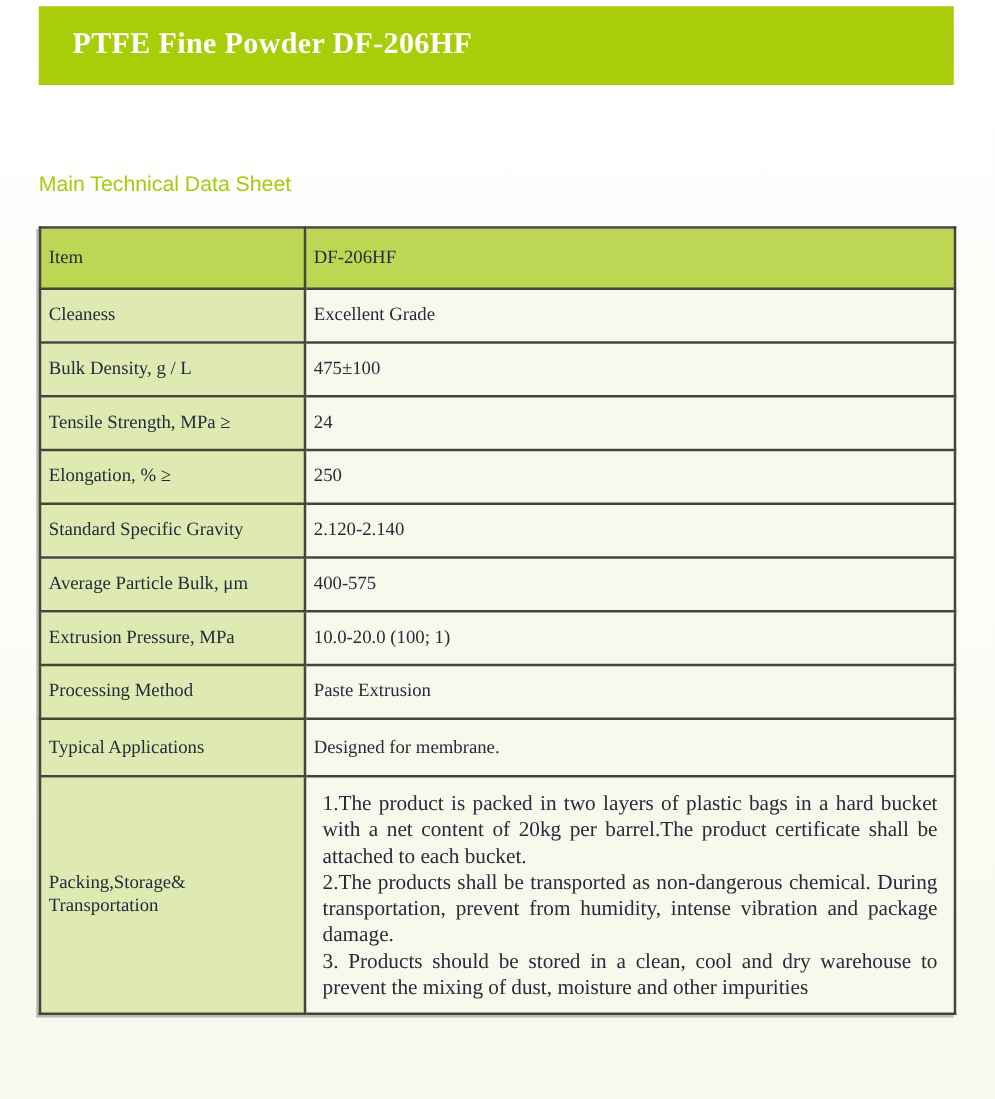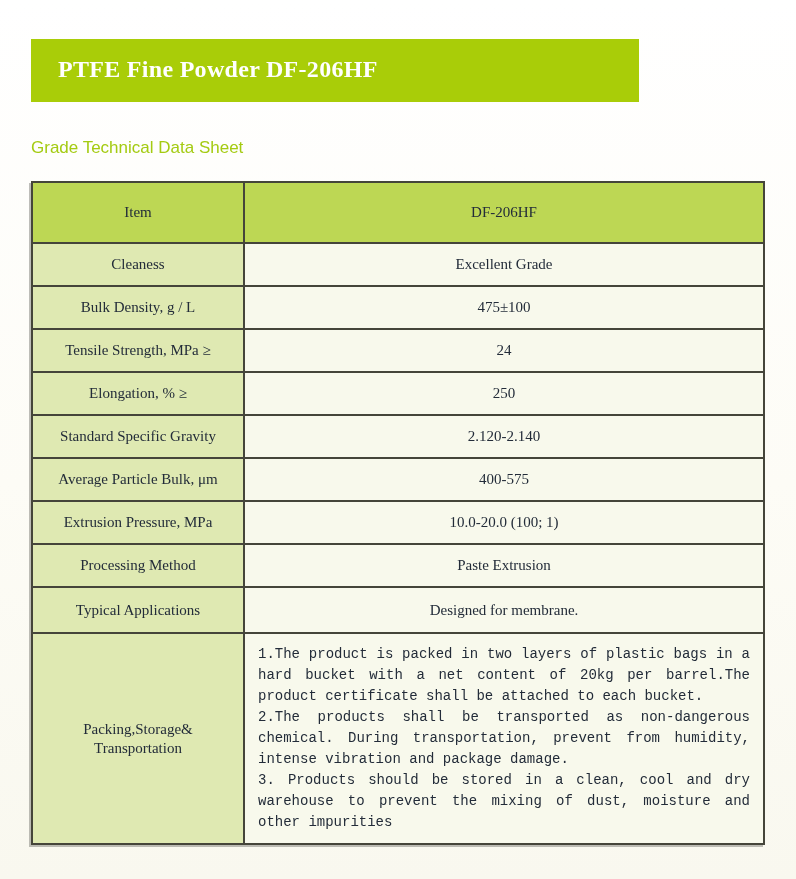--- a/index.html
+++ b/index.html
@@ -14,26 +14,25 @@
     font-family: "Liberation Serif", serif;
     color: #232c39;
     overflow: hidden;
   }
 
   
   .banner {
     position: absolute;
     left: 31px;
     top: 5px;
-    width: 608px;
+    width: 732px;
     height: 63px;
     background: #a9cd08;
     display: flex;
     align-items: center;
-    margin-top: 34px;
   }
   .banner .title {
     margin: 0 0 3px 27px;
     font-family: "Liberation Serif", serif;
     font-weight: bold;
     font-size: 24px;
     letter-spacing: 0.3px;
     color: #ffffff;
   }
 
@@ -52,60 +51,58 @@
     position: absolute;
     left: 31px;
     top: 181px;
     width: 732px;
     border-collapse: collapse;
     table-layout: fixed;
     box-shadow: -2px 2px 0 rgba(110,110,104,0.45);
   }
   table.data-sheet td {
     border: 2px solid #45453a;
-    text-align: center;
     vertical-align: middle;
     font-size: 15px;
     color: #232c39;
-    padding: 10px 6px;
+    padding: 4px 6px;
     overflow: hidden;
   }
   col.c-item  { width: 212px; }
   col.c-value { width: 520px; }
 
   tr.r-header td { background: #bdd754; height: 39px; }
   td.item  { background: #dfe9b2; }
   td.value { background: #f8f9ec; }
 
   tr.r-std     { height: 43px; }
   tr.r-typical { height: 46px; }
   tr.r-packing { height: 160px; }
 
   tr.r-packing td.item .line {
     line-height: 19px;
   }
   tr.r-packing td.value {
     text-align: justify;
     padding: 10px 13px 10px 13px;
-    font-size: 14px;
-    font-family: Liberation Mono, monospace;
+    font-size: 17px;
   }
   tr.r-packing td.value p {
     margin: 0;
     line-height: 21px;
   }
 </style>
 </head>
 <body>
 
 <div class="banner">
   <h1 class="title">PTFE Fine Powder DF-206HF</h1>
 </div>
 
-<div class="section-heading">Grade Technical Data Sheet</div>
+<div class="section-heading">Main Technical Data Sheet</div>
 
 <table class="data-sheet">
   <colgroup>
     <col class="c-item">
     <col class="c-value">
   </colgroup>
   <tbody>
     <tr class="r-header">
       <td class="hdr">Item</td>
       <td class="hdr">DF-206HF</td>

